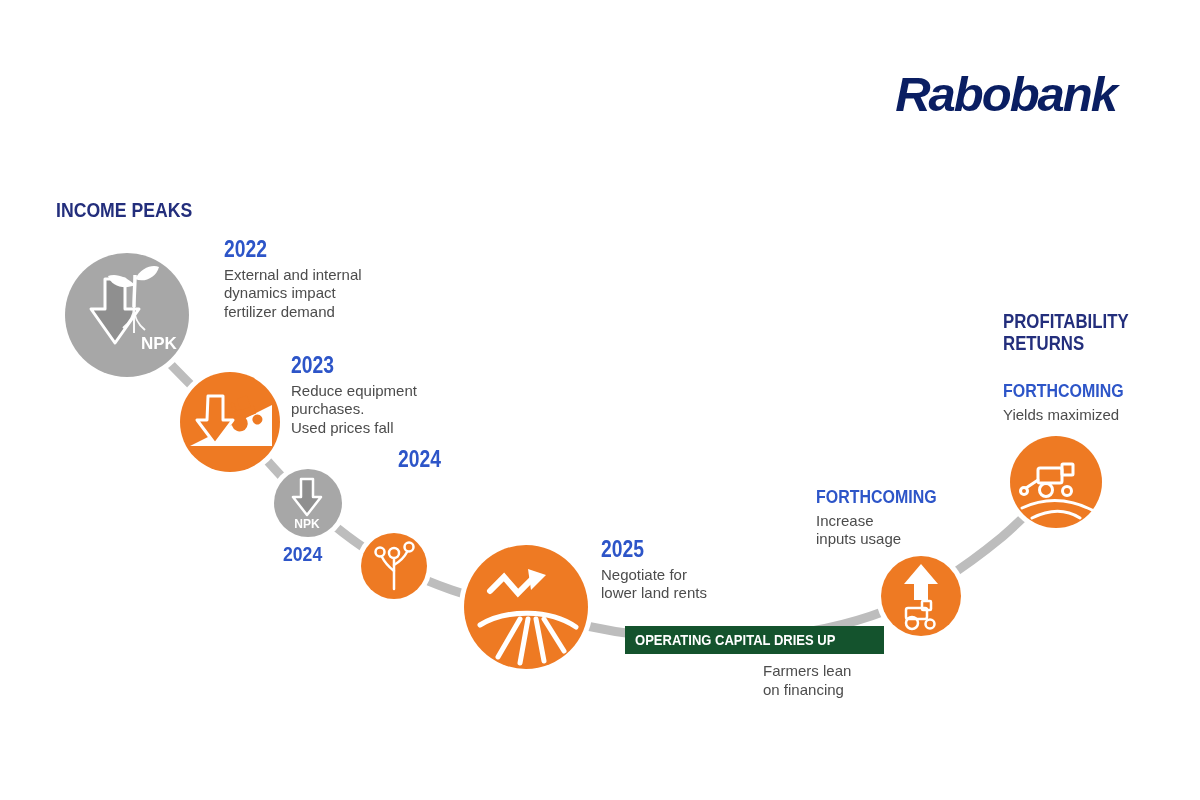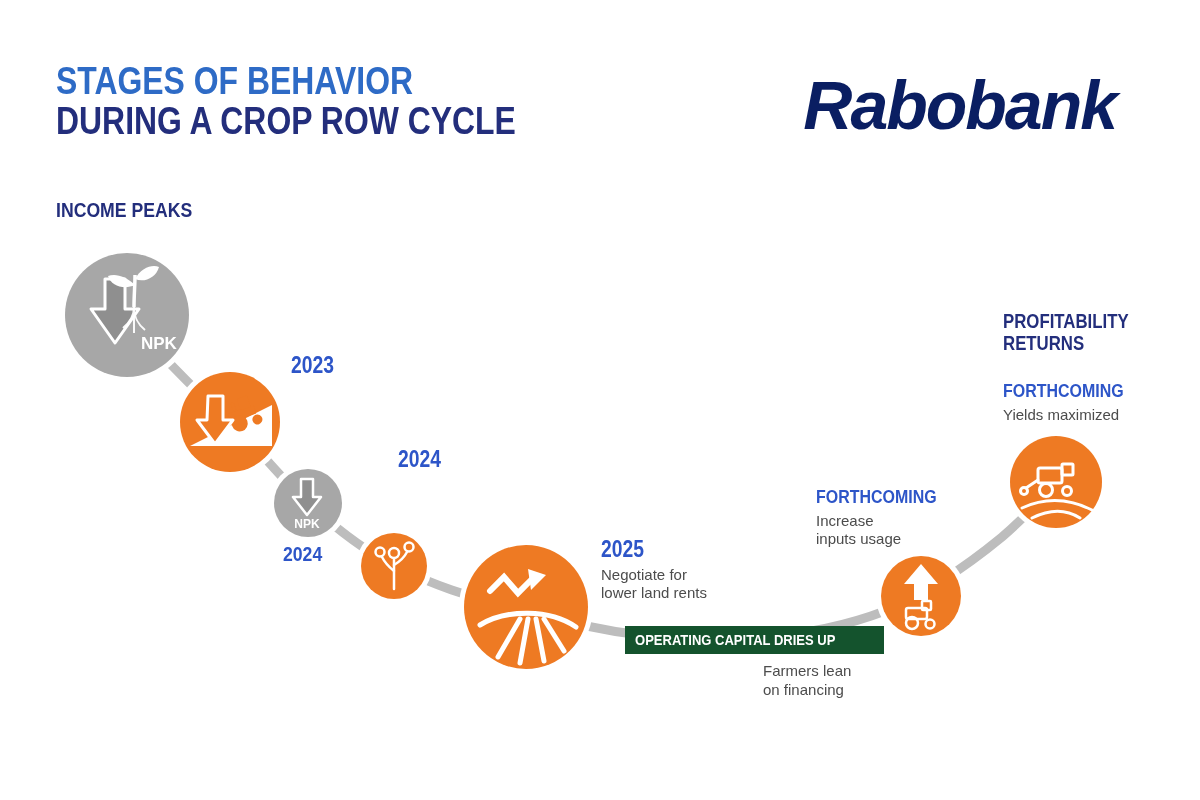--- a/index.html
+++ b/index.html
@@ -7,21 +7,21 @@
     position:relative; width:1200px; height:800px; background:#ffffff;
     overflow:hidden; font-family:"Liberation Sans", sans-serif;
   }
   .abs { position:absolute; }
   .cond { transform:scaleX(0.84); transform-origin:left top; white-space:pre-line; }
 
   
   .title { left:56px; top:62px; font-weight:bold; font-size:38px; line-height:1.04; letter-spacing:0; z-index:3; }
   .title .l1 { color:#2e6bc6; display:block; }
   .title .l2 { color:#232e7c; display:block; }
-  .brand { right:84px; top:66px; font-size:68px; font-weight:bold; font-style:italic;
+  .brand { right:84px; top:66px; font-size:49px; font-weight:bold; font-style:italic;
            color:#0a1e62; letter-spacing:-2px; z-index:3; }
 
   
   .curve-svg { left:0; top:0; width:1200px; height:800px; z-index:1; }
 
   
   .node { border-radius:50%; z-index:2; box-shadow:0 0 0 5px #fff; }
   .node svg { position:absolute; left:0; top:0; width:100%; height:100%; }
   .node.gray { background:#a7a7a7; }
   .node.orange { background:#ee7a23; }
@@ -68,58 +68,63 @@
              C163 357, 196 392, 230 422
              C256 445, 281 479, 308 503
              C332 525, 362 549, 394 566
              C428 582, 470 600, 526 608
              C584 630, 645 639, 715 639
              C785 639, 838 629, 885 611
              C918 598, 962 570, 1002 537
              C1024 518, 1042 499, 1058 482" fill="none" stroke="#bdbdbd" stroke-width="9" stroke-linecap="round"></path>
   </svg>
 
-  <div class="abs title tblock">
-    <span class="l1 cond">STAGES OF BEHAVIOR</span>
-    <span class="l2 cond">DURING A CROP ROW CYCLE</span>
-  </div>
   <div class="abs brand">Rabobank</div>
 
   <div class="abs tblock tincome navy-label cond">INCOME PEAKS</div>
 
   <div class="abs node gray n2022">
     <svg viewBox="0 0 124 124">
       <path d="M40 26 H60 V56 H74 L50 90 L26 56 H40 Z" fill="#8f8f8f" stroke="#fff" stroke-width="3" stroke-linejoin="round"></path>
       <path d="M70 22 C70 32 69 42 69 54" stroke="#fff" stroke-width="3.5" fill="none"></path>
       <path d="M70 32 C61 23 50 20 43 23 C46 33 59 37 70 32 Z" fill="#fff"></path>
       <path d="M70 26 C76 15 87 11 94 14 C91 25 79 30 70 26 Z" fill="#fff"></path>
       <g stroke="#fff" stroke-width="2" fill="none" opacity="0.95">
         <path d="M69 54 C69 64 64 70 58 75"></path>
         <path d="M69 54 C69 66 74 72 80 77"></path>
         <path d="M69 54 L69 80"></path>
       </g>
       <text x="76" y="96" font-size="17" font-weight="bold" fill="#fff">NPK</text>
     </svg>
   </div>
+  <div class="abs tblock t2022">
+    <div class="year cond">2022</div>
+    <div class="desc">External and internal
+dynamics impact
+fertilizer demand</div>
+  </div>
 
   <div class="abs node orange n2023">
     <svg viewBox="0 0 100 100">
       <path d="M10 74 L92 33 L92 74 Z" fill="#fff"></path>
       <g transform="rotate(-19 60 46)" fill="#ee7a23">
         <rect x="50" y="38" width="27" height="9" rx="1"></rect>
         <rect x="63" y="27" width="11" height="12" rx="1"></rect>
         <rect x="56" y="29" width="3" height="9"></rect>
         <circle cx="58" cy="51" r="8"></circle>
         <circle cx="76" cy="53" r="5"></circle>
       </g>
       <path d="M28 24 H43 V48 H53 L35 72 L17 48 H27 Z" fill="#ee7a23" stroke="#fff" stroke-width="3" stroke-linejoin="round"></path>
     </svg>
   </div>
   <div class="abs tblock t2023">
     <div class="year cond">2023</div>
+    <div class="desc">Reduce equipment
+purchases.
+Used prices fall</div>
   </div>
 
   <div class="abs node gray n2024">
     <svg viewBox="0 0 68 68">
       <path d="M27 10 H39 V28 H47 L33 46 L19 28 H27 Z" fill="#8f8f8f" stroke="#fff" stroke-width="2.5" stroke-linejoin="round"></path>
       <text x="33" y="59" text-anchor="middle" font-size="12" font-weight="bold" fill="#fff">NPK</text>
     </svg>
   </div>
   <div class="abs tblock t2024node cond">2024</div>
   <div class="abs tblock t2024">

